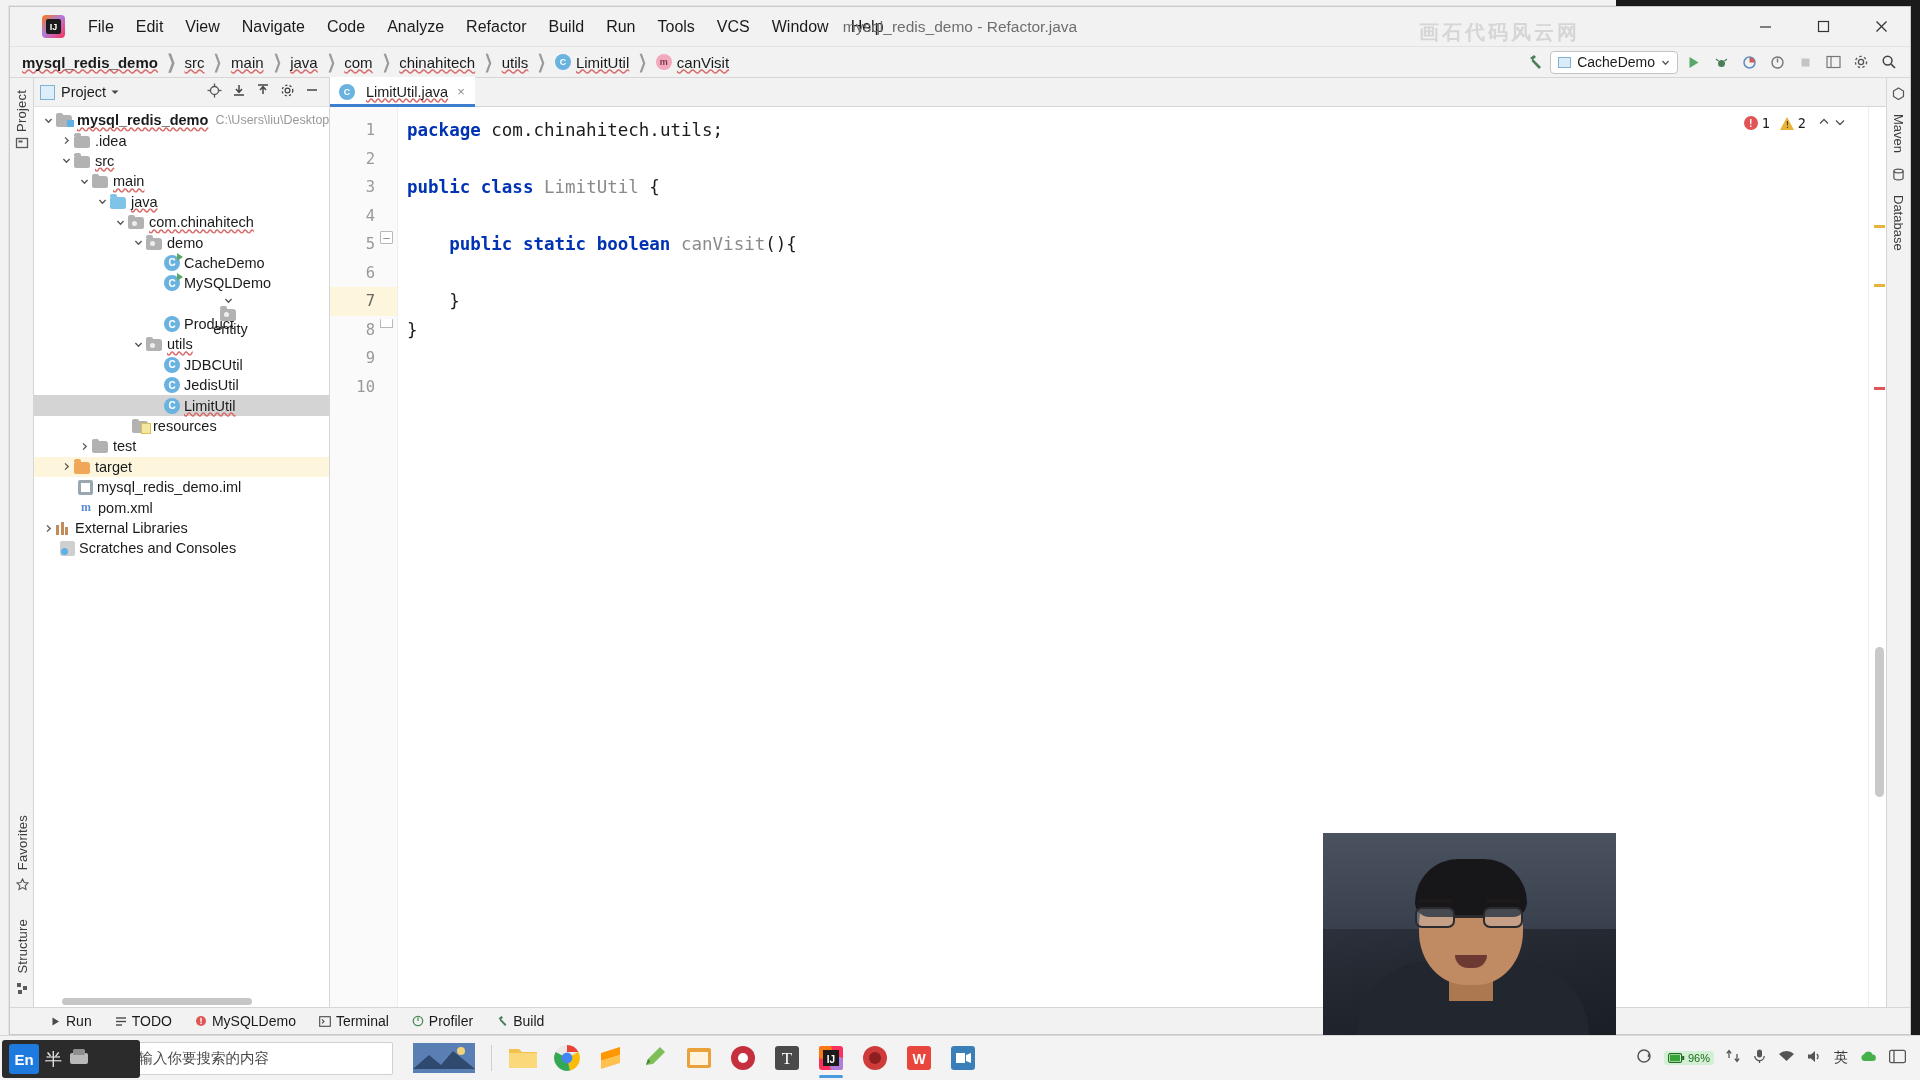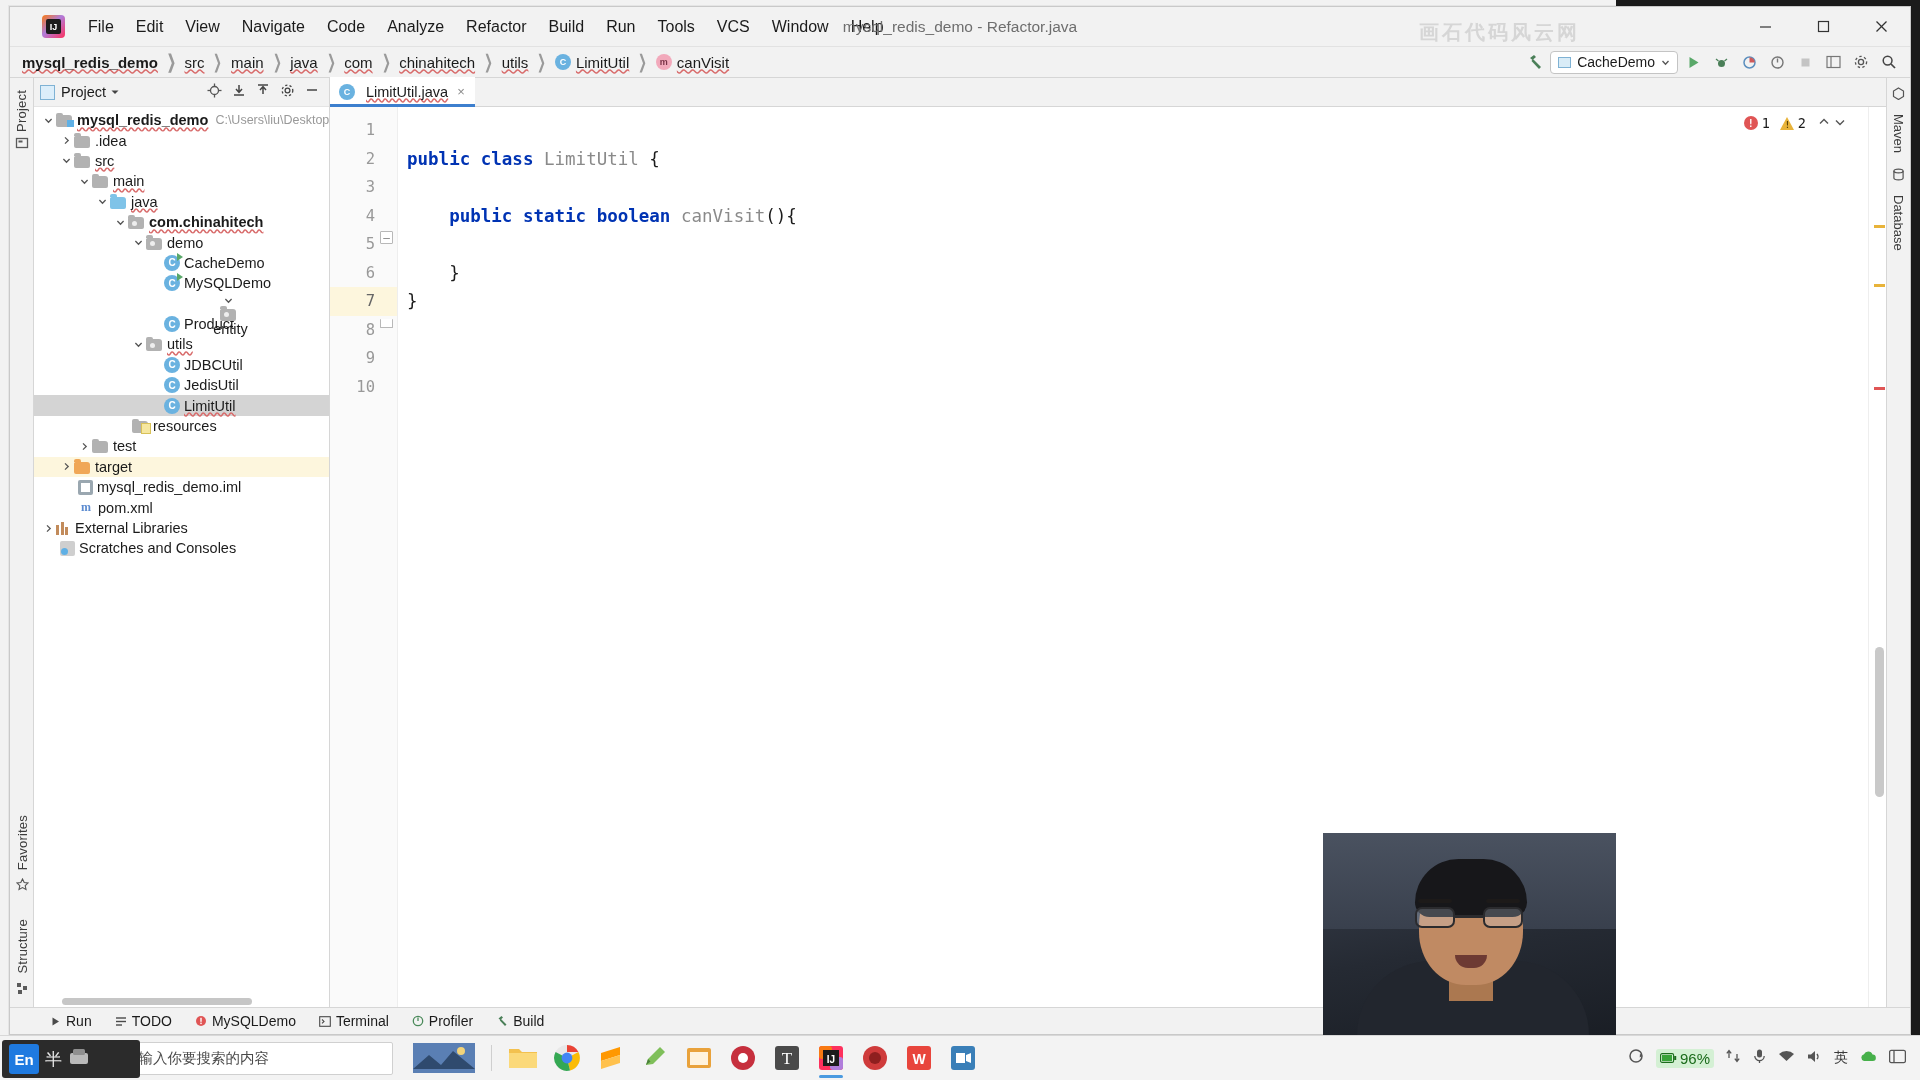--- a/index.html
+++ b/index.html
@@ -249,21 +249,21 @@
   .searchbox {
     width:335px;height:33px;background:#fff;border:1px solid #d0d0d0;border-radius:2px;
     display:flex;align-items:center;padding:0 10px;gap:10px;margin-left:2px;
   }
   .searchbox span{font-size:14.5px;color:#4a4a4a;}
   .tbicons{display:flex;align-items:center;gap:6px;margin-left:16px;}
   .tbico{width:38px;height:41px;border-radius:3px;display:flex;align-items:center;justify-content:center;position:relative;}
   .tbico.active::after{content:"";position:absolute;left:7px;right:7px;bottom:1px;height:3px;background:#4a9ae0;border-radius:2px;}
   .tray{margin-left:auto;display:flex;align-items:center;gap:11px;padding-right:14px;}
   .battery{display:flex;align-items:center;gap:3px;background:#d4f0d4;border-radius:3px;padding:1px 4px;}
-  .battery span{font-size:15px;color:#1b6b1b;}
+  .battery span{font-size:11px;color:#1b6b1b;}
   .imebadge{
     position:absolute;left:2px;bottom:2px;width:138px;height:38px;display:flex;align-items:center;gap:6px;
     background:#2b2b2b;border-radius:3px;padding:0 7px;
   }
   .imebadge .en{
     width:30px;height:30px;background:#1f7ae0;color:#fff;border-radius:3px;display:flex;align-items:center;justify-content:center;
     font-size:15px;font-weight:bold;
   }
   .imebadge .gl{color:#e8e8e8;font-size:17px;}
   
@@ -577,21 +577,21 @@
                 <svg width="9" height="9" viewBox="0 0 9 9">
                   <path d="M1.4 3 L4.5 6.2 L7.6 3" stroke="#555" stroke-width="1.3" fill="none"></path>
                 </svg>
               </span>
             <span class="folder blue">
                 <i></i>
               </span>
             <span class="nlabel squig">java</span>
           </div>
 
-          <div class="node" style="padding-left:80px;font-weight:bold;">
+          <div class="node" style="padding-left:80px;">
             <span class="arrow">
                 <svg width="9" height="9" viewBox="0 0 9 9">
                   <path d="M1.4 3 L4.5 6.2 L7.6 3" stroke="#555" stroke-width="1.3" fill="none"></path>
                 </svg>
               </span>
             <span class="folder pkg">
                 <i></i>
               </span>
             <span class="nlabel squig">com.chinahitech</span>
           </div>
@@ -745,20 +745,21 @@
             <div class="gline">6</div>
             <div class="gline cur">7</div>
             <div class="gline">8</div>
             <div class="gline">9</div>
             <div class="gline">10</div>
             <div class="fold" style="top:124px;">–</div>
             <div class="fold bot" style="top:212px;"></div>
           </div>
 
           <div class="code">
+            <div class="cline"><span class="kw">package</span><span class="pl"> com.chinahitech.utils;</span></div>
             <div class="cline"></div>
             <div class="cline"><span class="kw">public class</span><span class="pl"> </span><span class="cls-name">LimitUtil</span><span class="pl"> {</span></div>
             <div class="cline"></div>
             <div class="cline"><span class="pl">    </span><span class="kw">public static boolean</span><span class="pl"> </span><span class="cls-name">canVisit</span><span class="pl">(){</span></div>
             <div class="cline"></div>
             <div class="cline"><span class="pl">    }</span></div>
             <div class="cline"><span class="pl">}</span></div>
             <div class="cline"></div>
 
             <div class="inspect">

